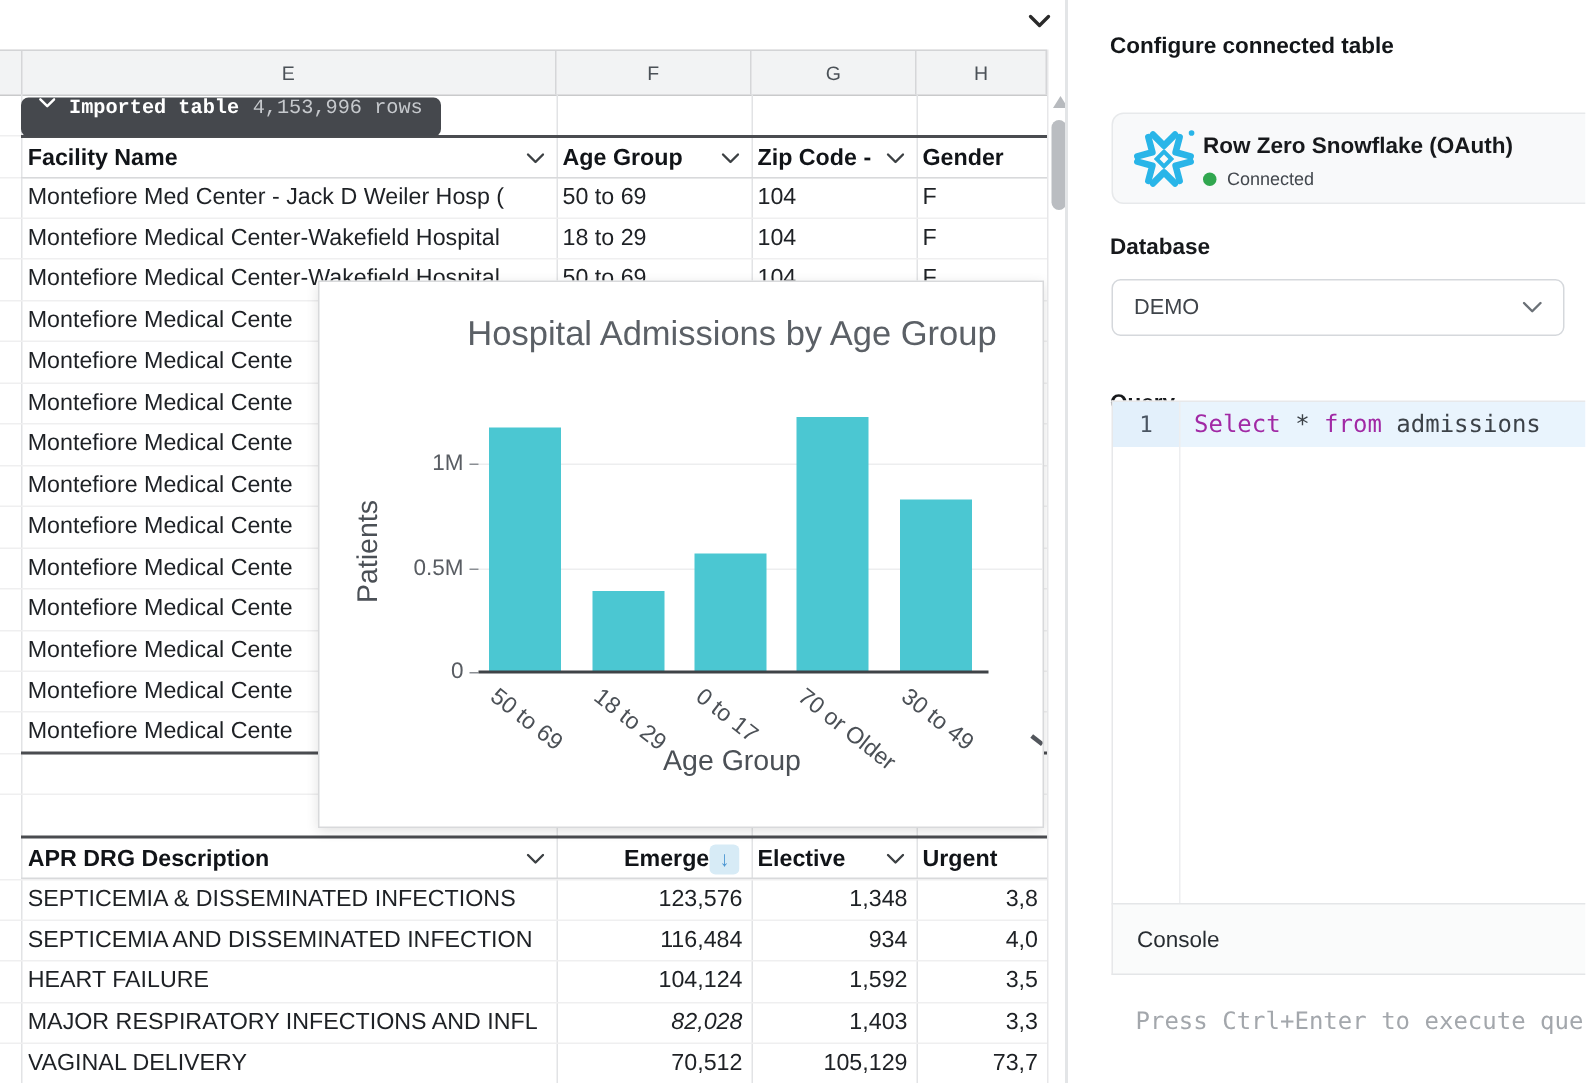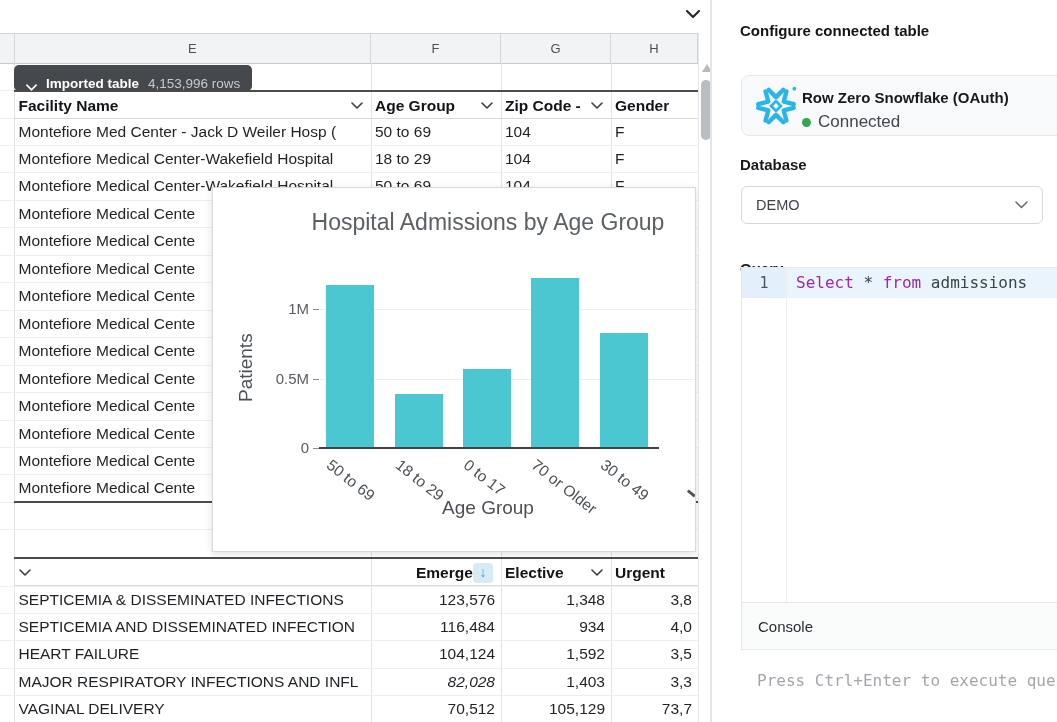--- a/index.html
+++ b/index.html
@@ -10,21 +10,21 @@
   .left-pane{position:absolute;left:0;top:0;width:712px;height:722px;background:#fff;overflow:hidden;}
   .collapse-btn{position:absolute;left:683px;top:5px;width:20px;height:18px;cursor:pointer;}
   .colhdr-row{position:absolute;left:0;top:33px;height:29px;width:698px;background:#F2F3F4;
               border-top:1px solid #D3D4D6;border-bottom:1px solid #C9CACB;display:flex;}
   .colhdr-cell{box-sizing:border-box;border-right:1px solid #D5D6D8;display:flex;align-items:center;justify-content:center;
                font-size:13px;color:#4B5157;}
   .vline{position:absolute;width:1px;background:#E2E3E5;top:63px;bottom:0;}
   .hline{position:absolute;height:1px;background:#EFEFF0;left:0;width:698px;}
   .thickline{position:absolute;height:2px;background:#4A4C50;left:14px;width:684px;}
   .badge{position:absolute;left:14px;top:65px;height:26px;border-radius:5px;background:#45484D;
-         display:flex;align-items:flex-end;gap:9px;padding:0 12px;white-space:nowrap;}
+         display:flex;align-items:flex-start;gap:9px;padding:0 12px;white-space:nowrap;font-family:Liberation Mono, monospace;}
   .badge .b-label{color:#fff;font-weight:bold;font-size:13.5px;}
   .badge .b-count{color:#C6C9CD;font-size:13.5px;}
   .cell{position:absolute;height:27px;line-height:27px;font-size:15.5px;white-space:nowrap;overflow:hidden;}
   .cell.hdr{font-weight:bold;color:#111418;display:flex;align-items:center;justify-content:space-between;}
   .cell.num{text-align:right;}
   .sorticon{width:20px;height:20px;border-radius:4px;background:#D7EBF6;color:#4B96D2;
             display:flex;align-items:center;justify-content:center;font-size:14px;flex:none;}
   
   .vscroll{position:absolute;left:698px;top:33px;bottom:0;width:14px;background:#fff;border-left:1px solid #E7E7E9;}
   .vscroll .up{position:absolute;left:3px;top:31px;width:0;height:0;
@@ -46,21 +46,21 @@
                  writing-mode:vertical-rl;transform:rotate(180deg);text-align:center;}
   .chart .xlabel{position:absolute;left:0;top:309px;width:550px;text-align:center;font-size:19px;color:#4B5056;}
   .chart .clipmark{position:absolute;left:474px;top:304px;width:9px;height:2.5px;background:#52565C;transform:rotate(38deg);}
 
   
   .rp-title{position:absolute;left:740px;top:22px;font-size:15px;font-weight:bold;color:#131619;}
   .conn-card{position:absolute;left:741px;top:75px;width:330px;height:61px;background:#F8F9FA;
              border:1px solid #E7E9EB;border-radius:8px;box-sizing:border-box;}
   .conn-logo{position:absolute;left:13px;top:9px;width:42px;height:42px;}
   .conn-name{position:absolute;left:60px;top:13px;font-size:15px;font-weight:bold;color:#17191C;white-space:nowrap;}
-  .conn-status{position:absolute;left:60px;top:36px;display:flex;align-items:center;gap:7px;font-size:17px;color:#42474D;}
+  .conn-status{position:absolute;left:60px;top:36px;display:flex;align-items:center;gap:7px;font-size:12px;color:#42474D;}
   .statusdot{width:9px;height:9px;border-radius:50%;background:#31A74F;}
   .field-label{position:absolute;left:740px;font-size:15px;font-weight:bold;color:#17191C;}
   .select{position:absolute;left:741px;top:186px;width:302px;height:38px;box-sizing:border-box;
           border:1px solid #D5D8DC;border-radius:6px;background:#fff;display:flex;align-items:center;
           padding:0 14px;font-size:14.5px;color:#3F444A;}
   .select svg{margin-left:auto;}
   .editor{position:absolute;left:741px;top:267px;width:340px;height:335px;box-sizing:border-box;
           border-left:1px solid #E7E8EA;border-top:1px solid #E7E8EA;background:#fff;
           font-family:"DejaVu Sans Mono","Liberation Mono",monospace;}
   .editor .active-row{position:absolute;left:44px;top:0;right:0;height:30px;background:#E9F4FD;}
@@ -177,20 +177,21 @@
         <div class="cell" style="left: 18.5px; top: 254.8px; width: 346.5px;">Montefiore Medical Cente</div>
         <div class="cell" style="left: 18.5px; top: 282.26px; width: 346.5px;">Montefiore Medical Cente</div>
         <div class="cell" style="left: 18.5px; top: 309.72px; width: 346.5px;">Montefiore Medical Cente</div>
         <div class="cell" style="left: 18.5px; top: 337.18px; width: 346.5px;">Montefiore Medical Cente</div>
         <div class="cell" style="left: 18.5px; top: 364.64px; width: 346.5px;">Montefiore Medical Cente</div>
         <div class="cell" style="left: 18.5px; top: 392.1px; width: 346.5px;">Montefiore Medical Cente</div>
         <div class="cell" style="left: 18.5px; top: 419.56px; width: 346.5px;">Montefiore Medical Cente</div>
         <div class="cell" style="left: 18.5px; top: 447.02px; width: 346.5px;">Montefiore Medical Cente</div>
         <div class="cell" style="left: 18.5px; top: 474.48px; width: 346.5px;">Montefiore Medical Cente</div>
         <div class="cell hdr" style="left: 18.5px; top: 559px; width: 344.5px;">
+          <span style="overflow: hidden; white-space: nowrap;">APR DRG Description</span>
           <svg width="12" height="7" viewBox="0 0 12 7" style="flex: 0 0 auto;">
             <path d="M1 1 L6 6 L11 1" fill="none" stroke="#3C4043" stroke-width="1.6" stroke-linecap="round" stroke-linejoin="round"></path>
           </svg>
         </div>
         <div class="cell hdr" style="left: 375px; top: 559px; width: 118px;">
           <span style="overflow: hidden; white-space: nowrap; margin-left: 41px;">Emergency</span>
           <div class="sorticon">↓</div>
         </div>
         <div class="cell hdr" style="left: 505px; top: 559px; width: 98px;">
           <span style="overflow: hidden; white-space: nowrap;">Elective</span>

